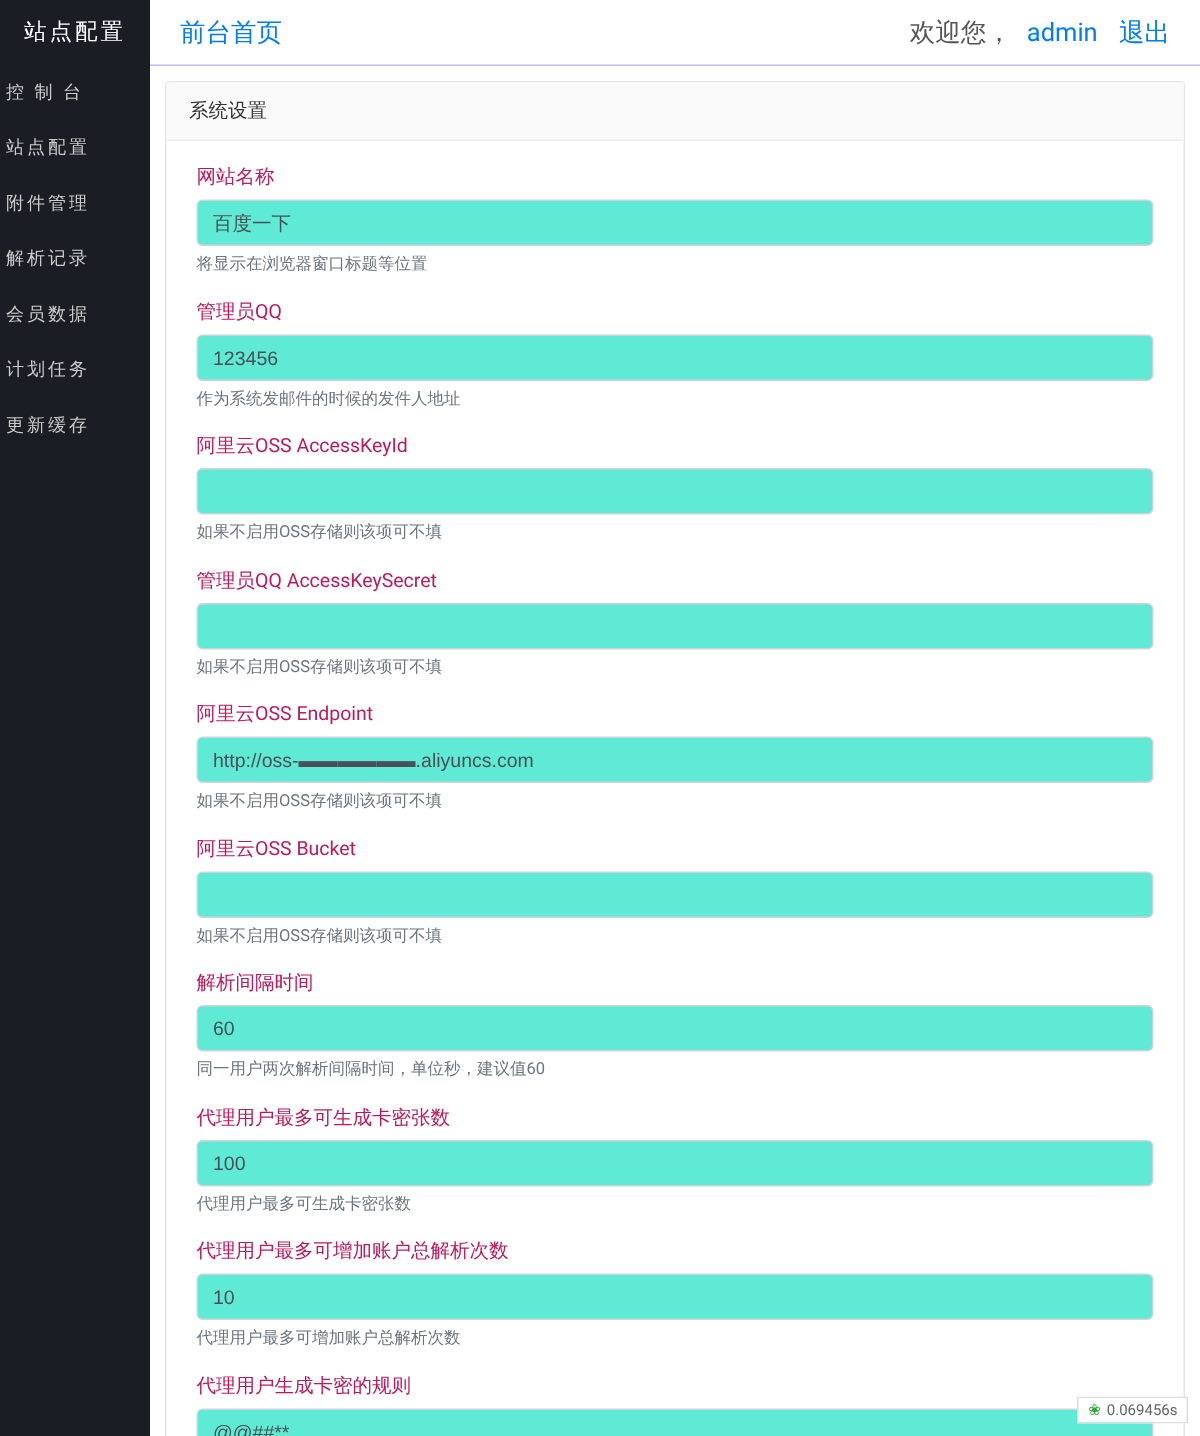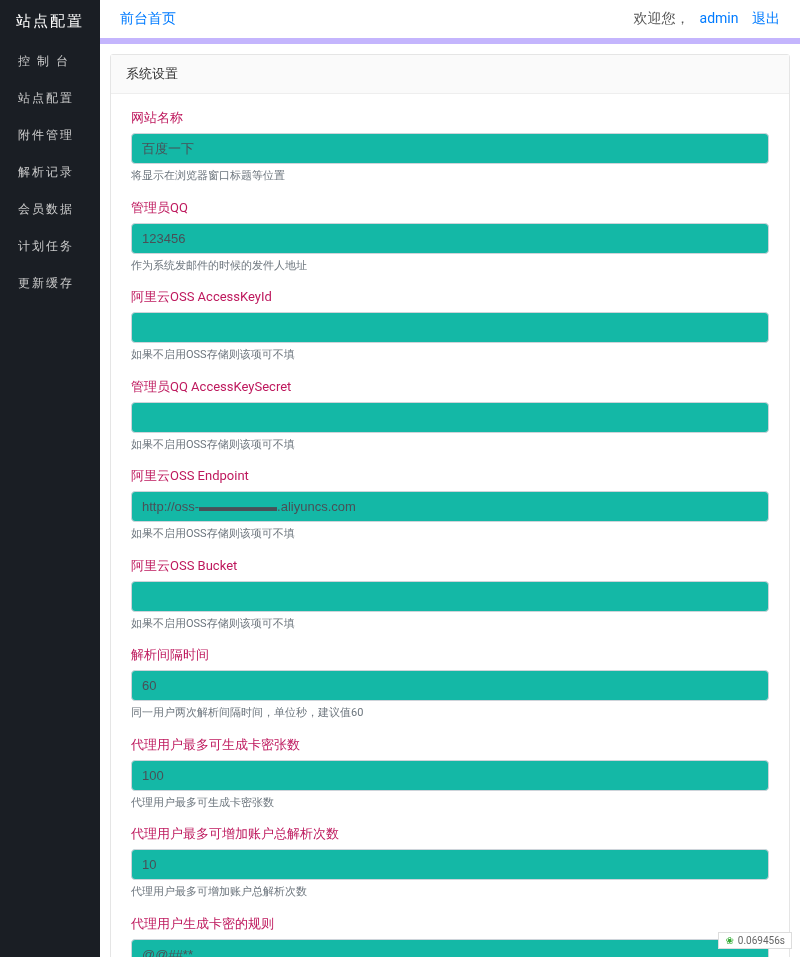--- a/index.html
+++ b/index.html
@@ -1,32 +1,32 @@
 <!DOCTYPE html>
 <html><head>
   <meta charset="utf-8">
   <style>
     * { box-sizing: border-box; margin: 0; padding: 0; }
     body { font-family: -apple-system, BlinkMacSystemFont, "Segoe UI", Roboto, "Helvetica Neue", Arial, sans-serif; font-size: 13px; color: #333; background: #f8f9fa; }
     .layout { display: flex; min-height: 957px; }
     .sidebar { width: 100px; background: #1a1e24; color: #ccc; flex-shrink: 0; }
     .sidebar-title { color: #fff; font-size: 15px; padding: 12px 0; text-align: center; letter-spacing: 2px; }
-    .sidebar-item { padding: 10px 18px; font-size: 12px; cursor: pointer; letter-spacing: 2px; }
+    .sidebar-item { padding: 10px 4px; font-size: 12px; cursor: pointer; letter-spacing: 2px; }
     .sidebar-item.active { background: #007bff; color: #fff; }
     .main { flex: 1; background: #fff; }
-    .topbar { display: flex; justify-content: space-between; align-items: center; padding: 10px 20px; border-bottom: 6px solid #c4b5fd; font-size: 14px; }
+    .topbar { display: flex; justify-content: space-between; align-items: center; padding: 10px 20px; border-bottom: 1px solid #c4b5fd; font-size: 17px; }
     .topbar a { color: #007bff; text-decoration: none; }
     .topbar .right { color: #555; }
     .topbar .right a { margin-left: 10px; }
     .panel { margin: 10px; background: #fff; border: 1px solid #e5e5e5; border-radius: 3px; }
     .panel-header { padding: 10px 15px; border-bottom: 1px solid #eee; font-size: 13px; background: #fafafa; }
     .panel-body { padding: 15px 20px; }
     .form-group { margin-bottom: 14px; }
     .form-label { display: block; font-size: 13px; margin-bottom: 6px; color: #be185d; }
-    .form-input { width: 100%; padding: 7px 10px; border: 1px solid #ced4da; border-radius: 4px; font-size: 13px; color: #495057; background: #14b8a6; }
+    .form-input { width: 100%; padding: 7px 10px; border: 1px solid #ced4da; border-radius: 4px; font-size: 13px; color: #495057; background: #5eead4; }
     .form-help { font-size: 11px; color: #6c757d; margin-top: 4px; line-height: 1.5; }
     .footer-badge { position: fixed; right: 8px; bottom: 8px; background: #fff; border: 1px solid #ddd; padding: 2px 6px; font-size: 10px; color: #666; display: flex; align-items: center; }
     .footer-badge .leaf { color: #3a3; margin-right: 4px; }
   </style>
 </head>
 <body>
 
 <div class="layout">
   <div class="sidebar">
     <div class="sidebar-title">站点配置</div>

